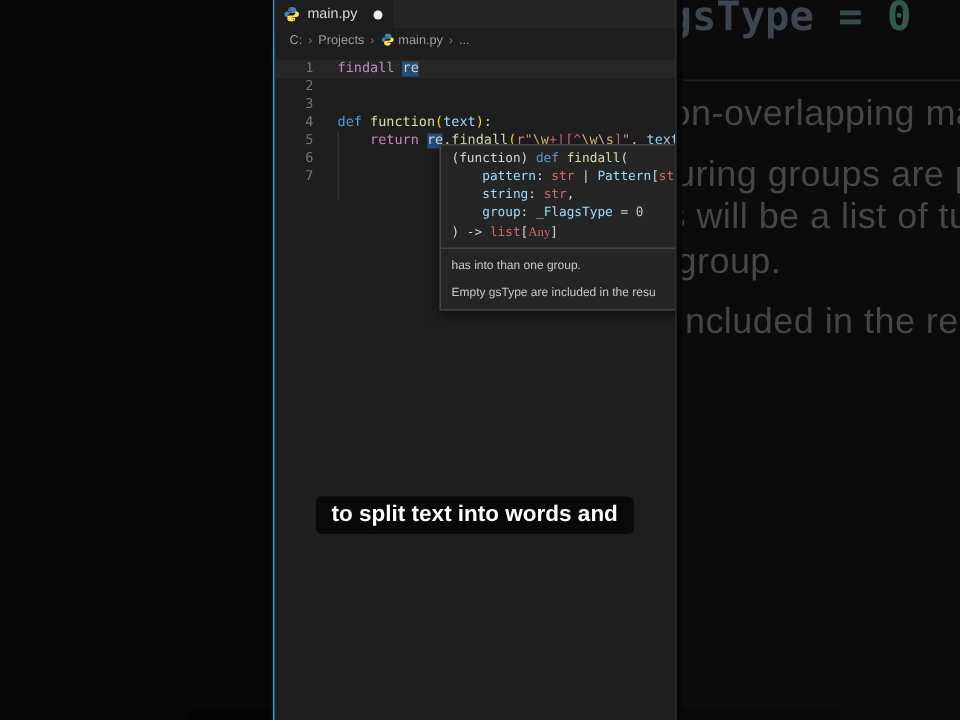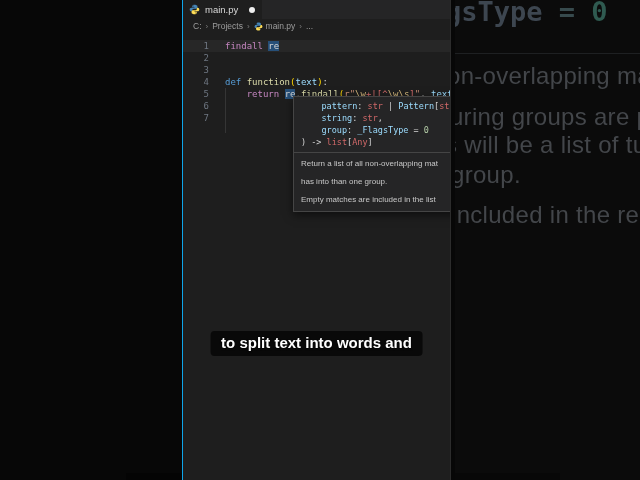--- a/index.html
+++ b/index.html
@@ -152,35 +152,33 @@
           </div>
         </div>
       <div class="indent-guide"></div>
 
       <svg class="ibeam" viewBox="0 0 7 11">
         <path d="M1 0.5h5M3.5 0.5v10M1 10.5h5" stroke="#e8e8e8" stroke-width="1" fill="none"></path>
       </svg>
 
       <div class="hover">
         <div class="sig" id="sig">
+            <div class="sig-line"><span style="color: rgb(212, 212, 212);">(function) </span><span style="color: rgb(86, 156, 214);">def </span><span style="color: rgb(220, 220, 170);">findall</span><span style="color: rgb(212, 212, 212);">(</span></div>
             <div class="sig-line"><span style="color: rgb(156, 220, 254);">    pattern</span><span style="color: rgb(212, 212, 212);">: </span><span style="color: rgb(209, 105, 105);">str</span><span style="color: rgb(212, 212, 212);"> | </span><span style="color: rgb(156, 220, 254);">Pattern</span><span style="color: rgb(212, 212, 212);">[</span><span style="color: rgb(209, 105, 105);">str</span></div>
             <div class="sig-line"><span style="color: rgb(156, 220, 254);">    string</span><span style="color: rgb(212, 212, 212);">: </span><span style="color: rgb(209, 105, 105);">str</span><span style="color: rgb(212, 212, 212);">,</span></div>
             <div class="sig-line"><span style="color: rgb(156, 220, 254);">    group</span><span style="color: rgb(212, 212, 212);">: </span><span style="color: rgb(156, 220, 254);">_FlagsType</span><span style="color: rgb(212, 212, 212);"> = </span><span style="color: rgb(181, 206, 168);">0</span></div>
-            <div class="sig-line"><span style="color: rgb(212, 212, 212);">) -&gt; </span><span style="color: rgb(209, 105, 105);">list</span><span style="color: rgb(212, 212, 212);">[</span><span style="color: rgb(209, 105, 105);">Any</span><span style="color: rgb(212, 212, 212);">]</span></div>
+            <div class="sig-line"><span style="color: rgb(212, 212, 212);">) -&gt; </span><span style="color: rgb(209, 105, 105);">list</span><span style="color: rgb(212, 212, 212);">[</span><span style="color: rgb(209, 105, 105); font-family: Liberation Serif, serif;">Any</span><span style="color: rgb(212, 212, 212);">]</span></div>
           </div>
         <div class="hover-hr"></div>
         <div class="docs" id="docs">
             <div class="doc-para">
-              <div class="doc-line">Return a list of all non-overlapping mat</div>
-            </div>
-            <div class="doc-para">
               <div class="doc-line">has into than one group.</div>
             </div>
             <div class="doc-para">
-              <div class="doc-line">Empty matches are included in the list</div>
+              <div class="doc-line">Empty gsType are included in the resu</div>
             </div>
           </div>
       </div>
     </div>
 
     <div class="caption">
       <span>to split text into words and</span>
     </div>
   </div>
 </div>

